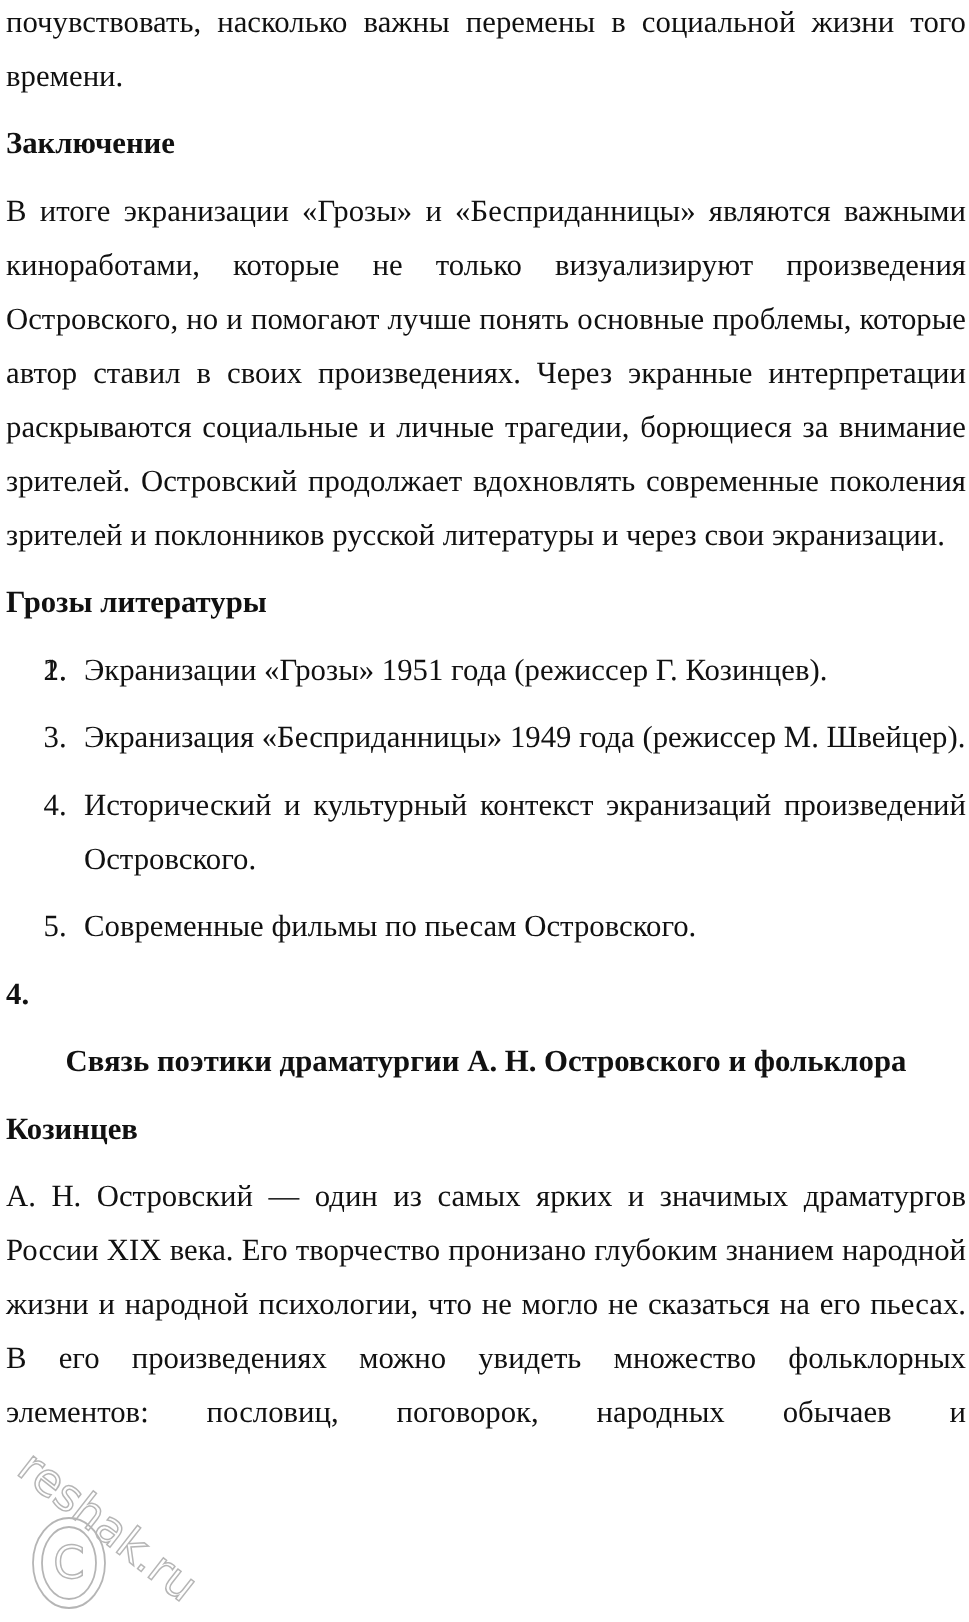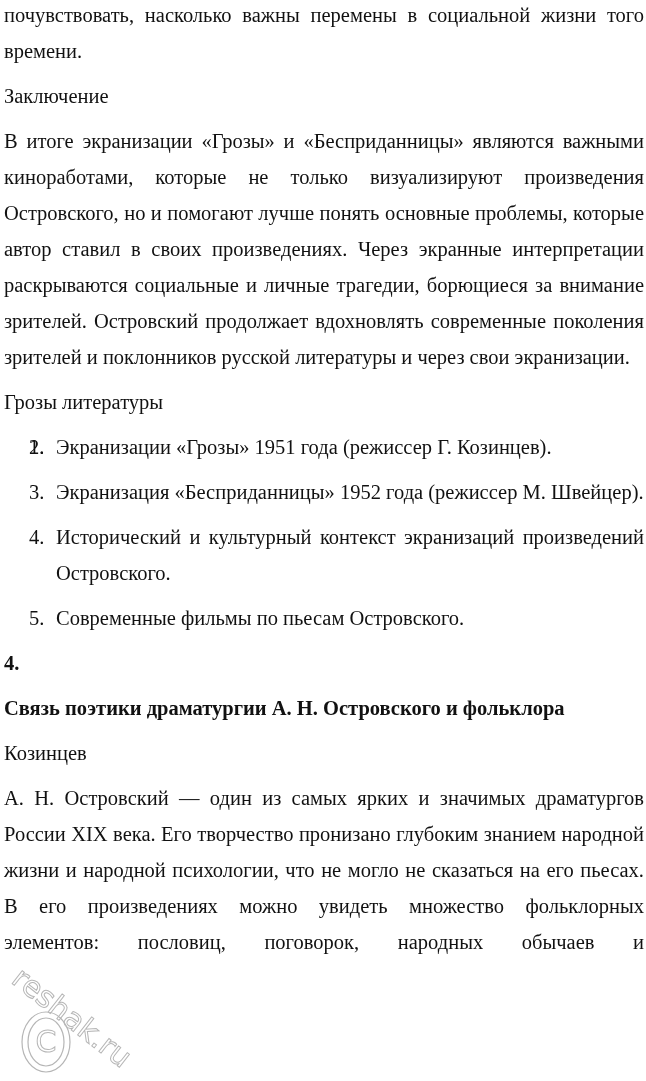--- a/index.html
+++ b/index.html
@@ -23,28 +23,29 @@
       font-size: 20.5px;
       line-height: 36px;
     }
     p {
       margin: 0 0 9px 0;
       text-align: justify;
     }
     h2.section-heading {
       margin: 0 0 9px 0;
       font-size: 20.5px;
-      font-weight: normal;
+      font-weight: bold;
       line-height: 36px;
     }
     h1.doc-title {
       margin: 0 0 9px 0;
       font-size: 20.5px;
       font-weight: bold;
       line-height: 36px;
+      text-align: center;
     }
     .section-number {
       margin: 0 0 9px 0;
       font-weight: bold;
       line-height: 36px;
     }
     ol.references {
       list-style: none;
       margin: 0 0 9px 0;
       padding: 0;
@@ -88,21 +89,21 @@
   <ol class="references">
     <li>
       <span class="num">1.</span>
     </li>
     <li>
       <span class="num">2.</span>
       <span>Экранизации «Грозы» 1951 года (режиссер Г. Козинцев).</span>
     </li>
     <li>
       <span class="num">3.</span>
-      <span>Экранизация «Бесприданницы» 1952 года (режиссер М. Швейцер).</span>
+      <span>Экранизация «Бесприданницы» 1949 года (режиссер М. Швейцер).</span>
     </li>
     <li>
       <span class="num">4.</span>
       <span>Исторический и культурный контекст экранизаций произведений Островского.</span>
     </li>
     <li>
       <span class="num">5.</span>
       <span>Современные фильмы по пьесам Островского.</span>
     </li>
   </ol>

